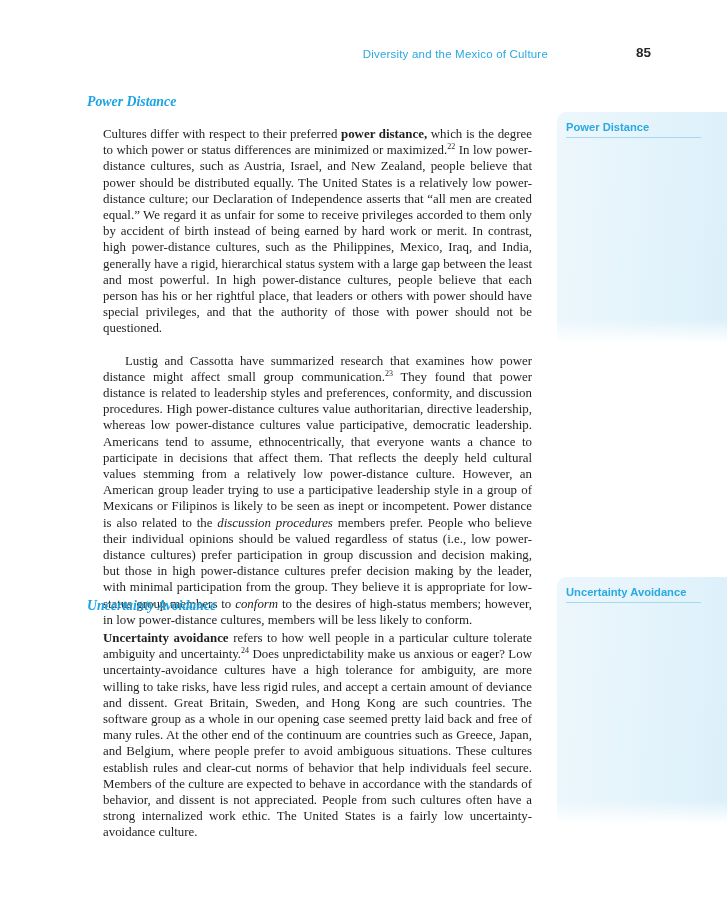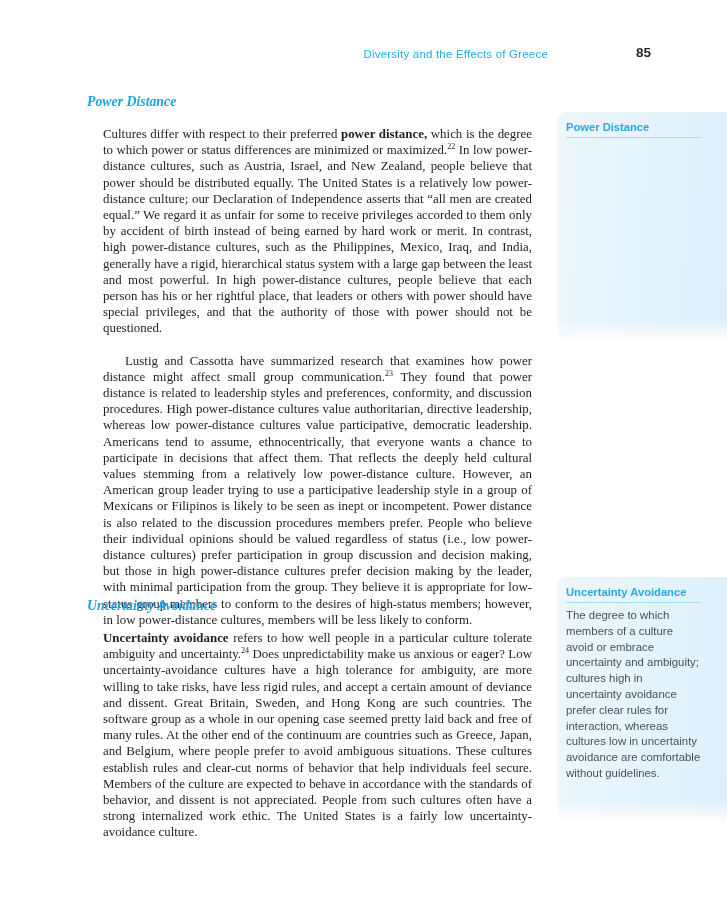--- a/index.html
+++ b/index.html
@@ -52,21 +52,21 @@
   }
   .body-para {
     margin: 16px;
     font-size: 12.9px;
     line-height: 16.2px;
     text-align: justify;
     color: #1f1f1f;
   }
   .body-para.indent { text-indent: 22px; }
   .run-bold { font-weight: bold; }
-  .run-italic { }
+  .run-italic { font-style: italic; }
   .body-para sup {
     font-size: 0.62em;
     vertical-align: super;
     line-height: 0;
   }
 
   
   .def-box {
     position: absolute;
     left: 557px; right: 0; width: 170px;
@@ -98,21 +98,21 @@
     font-size: 11.4px;
     line-height: 15.8px;
     color: #47505a;
   }
 </style>
 </head>
 <body>
 
 <div id="page">
 
-  <div id="running-title">Diversity and the Effects of Greece</div>
+  <div id="running-title">Diversity and the Mexico of Culture</div>
   <div id="page-number">85</div>
 
   <div id="main-column">
 
     <div class="section" id="section-power-distance">
       <h2 class="section-heading">Power Distance</h2>
       <p class="body-para"><span>Cultures differ with respect to their preferred </span><span class="run-bold">power distance,</span><span> which is the degree to which power or status differences are minimized or maximized.</span><sup>22</sup><span> In low power-distance cultures, such as Austria, Israel, and New Zealand, people believe that power should be distributed equally. The United States is a relatively low power-distance culture; our Declaration of Independence asserts that “all men are created equal.” We regard it as unfair for some to receive privileges accorded to them only by accident of birth instead of being earned by hard work or merit. In contrast, high power-distance cultures, such as the Philippines, Mexico, Iraq, and India, generally have a rigid, hierarchical status system with a large gap between the least and most powerful. In high power-distance cultures, people believe that each person has his or her rightful place, that leaders or others with power should have special privileges, and that the authority of those with power should not be questioned.</span></p>
       <p class="body-para indent"><span>Lustig and Cassotta have summarized research that examines how power distance might affect small group communication.</span><sup>23</sup><span> They found that power distance is related to leadership styles and preferences, conformity, and discussion procedures. High power-distance cultures value authoritarian, directive leadership, whereas low power-distance cultures value participative, democratic leadership. Americans tend to assume, ethnocentrically, that everyone wants a chance to participate in decisions that affect them. That reflects the deeply held cultural values stemming from a relatively low power-distance culture. However, an American group leader trying to use a participative leadership style in a group of Mexicans or Filipinos is likely to be seen as inept or incompetent. Power distance is also related to the </span><span class="run-italic">discussion procedures</span><span> members prefer. People who believe their individual opinions should be valued regardless of status (i.e., low power-distance cultures) prefer participation in group discussion and decision making, but those in high power-distance cultures prefer decision making by the leader, with minimal participation from the group. They believe it is appropriate for low-status group members to </span><span class="run-italic">conform</span><span> to the desires of high-status members; however, in low power-distance cultures, members will be less likely to conform.</span></p>
     </div>
 
@@ -122,16 +122,15 @@
     </div>
 
   </div>
 
   <div class="def-box" id="def-box-power-distance">
     <div class="def-term">Power Distance</div>
   </div>
 
   <div class="def-box" id="def-box-uncertainty-avoidance">
     <div class="def-term">Uncertainty Avoidance</div>
-    <div class="def-text">The degree to which members of a culture avoid or embrace uncertainty and ambiguity; cultures high in uncertainty avoidance prefer clear rules for interaction, whereas cultures low in uncertainty avoidance are comfortable without guidelines.</div>
   </div>
 
 </div>
 
 </body></html>

